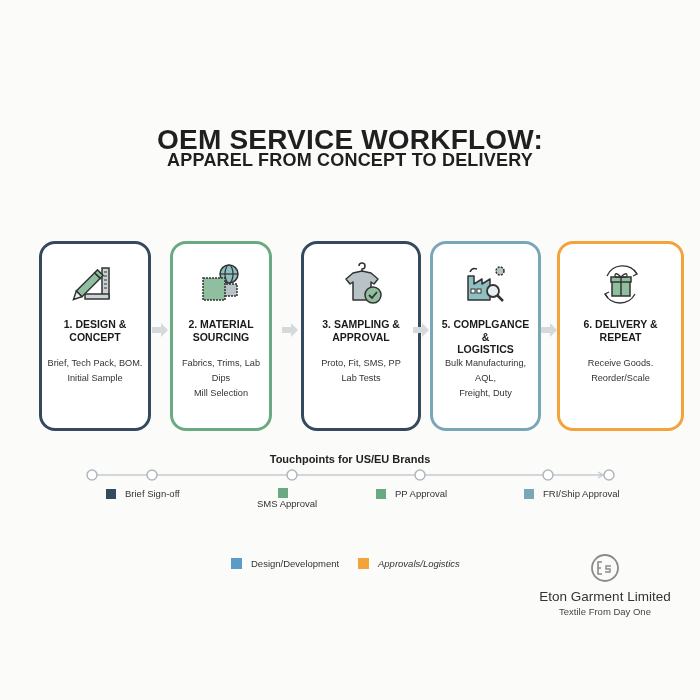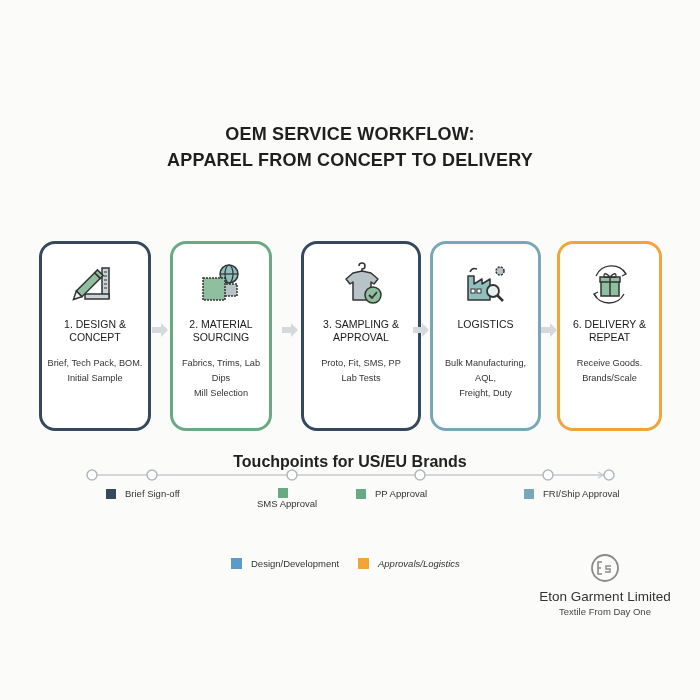--- a/index.html
+++ b/index.html
@@ -1,32 +1,32 @@
 <!DOCTYPE html>
 <html><head>
 <meta charset="utf-8">
 <style>
   * { box-sizing: border-box; margin: 0; padding: 0; }
   html, body { width: 700px; height: 700px; background: #fbfbfa; overflow: hidden; }
   body { position: relative; font-family: "Liberation Sans", sans-serif; color: #222; }
 
   .title { position: absolute; left: 0; width: 700px; text-align: center; font-weight: bold; color: #1f1f1f; letter-spacing: 0.2px; }
-  .title.l1 { top: 124px; font-size: 18px; }
+  .title.l1 { top: 124px; font-size: 28px; }
   .title.l2 { top: 150px; font-size: 18px; }
 
   .step { position: absolute; top: 241px; height: 190px; border: 3px solid; border-radius: 16px; background: #fff; text-align: center; }
   .step .icon { position: absolute; left: 50%; top: 18px; width: 48px; height: 44px; margin-left: -24px; }
   .step .icon svg { width: 48px; height: 44px; display: block; }
-  .step .label { position: absolute; left: 0; right: 0; top: 74px; font-size: 10.5px; font-weight: normal; line-height: 12.5px; color: #1a1a1a; padding: 0 6px; }
+  .step .label { position: absolute; left: 0; right: 0; top: 74px; font-size: 10.5px; font-weight: bold; line-height: 12.5px; color: #1a1a1a; padding: 0 6px; }
   .step .desc { position: absolute; left: 0; right: 0; top: 112px; font-size: 9.2px; line-height: 15px; color: #333; padding: 0 4px; }
 
   .arrow { position: absolute; top: 323px; width: 16px; height: 14px; }
   .arrow svg { width: 16px; height: 14px; display: block; }
 
-  .tp-title { position: absolute; top: 453px; left: 0; width: 700px; text-align: center; font-size: 16px; font-weight: bold; color: #222; }
+  .tp-title { position: absolute; top: 453px; left: 0; width: 700px; text-align: center; font-size: 11px; font-weight: bold; color: #222; }
   .timeline { position: absolute; left: 0; top: 465px; width: 700px; height: 20px; }
   .timeline svg { width: 700px; height: 20px; display: block; }
 
   .tp-legend { position: absolute; top: 488px; display: flex; align-items: center; font-size: 9.5px; color: #333; }
   .swatch { display: inline-block; width: 10px; height: 10px; margin-right: 9px; }
 
   .legend2 { position: absolute; top: 558px; display: flex; font-size: 9.5px; color: #333; }
 
   .brand { position: absolute; left: 520px; top: 553px; width: 170px; text-align: center; }
   .brand .logo { width: 30px; height: 30px; margin: 0 auto; }
@@ -130,54 +130,55 @@
       <path d="M8 10 q2 -5 7 -3" fill="none" stroke="#333" stroke-width="1.5"></path>
       <path d="M6 38 L6 14 L12 14 L12 22 L20 17 L20 22 L28 17 L28 38 Z" fill="#8fbfbf" stroke="#333" stroke-width="1.5" stroke-linejoin="round"></path>
       <rect x="9" y="27" width="4" height="4" fill="#fff" stroke="#333"></rect>
       <rect x="15" y="27" width="4" height="4" fill="#fff" stroke="#333"></rect>
       <circle cx="38" cy="9" r="4" fill="#b8c3c8" stroke="#333" stroke-width="1.5" stroke-dasharray="2,1.2"></circle>
       <circle cx="31" cy="29" r="6" fill="#e6eef0" stroke="#333" stroke-width="1.8"></circle>
       <line x1="35" y1="33" x2="41" y2="39" stroke="#333" stroke-width="2.5"></line>
     </svg>
   </div>
   <div class="label">
+    <div>5. COMPLGANCE &amp;</div>
     <div>LOGISTICS</div>
   </div>
   <div class="desc">
     <div>Bulk Manufacturing, AQL,</div>
     <div>Freight, Duty</div>
   </div>
 </div>
 
 <div class="arrow" style="left:541px;">
   <svg viewBox="0 0 16 14">
       <polygon points="0,4 9,4 9,0 16,7 9,14 9,10 0,10" fill="#d6d9dc"></polygon>
     </svg>
 </div>
 
-<div class="step" style="left:557px;width:105px;border-color:#f2a33a;">
+<div class="step" style="left:557px;width:127px;border-color:#f2a33a;">
   <div class="icon">
     <svg viewBox="0 0 48 44">
       <path d="M10 14 A17 17 0 0 1 40 12" fill="none" stroke="#333" stroke-width="1.3"></path>
       <polyline points="37,8 40,12 36,14" fill="none" stroke="#333" stroke-width="1.3"></polyline>
       <path d="M38 32 A17 17 0 0 1 8 32" fill="none" stroke="#333" stroke-width="1.3"></path>
       <polyline points="11,36 8,32 12,30" fill="none" stroke="#333" stroke-width="1.3"></polyline>
       <rect x="15" y="18" width="18" height="16" fill="#8fbf9f" stroke="#333" stroke-width="1.5"></rect>
       <rect x="14" y="15" width="20" height="5" fill="#8fbf9f" stroke="#333" stroke-width="1.5"></rect>
       <line x1="24" y1="15" x2="24" y2="34" stroke="#333" stroke-width="1.5"></line>
       <path d="M24 15 q-6 -6 -6 -1 q0 2 6 1 q6 1 6 -1 q0 -5 -6 1" fill="none" stroke="#333" stroke-width="1.3"></path>
     </svg>
   </div>
   <div class="label">
     <div>6. DELIVERY &amp;</div>
     <div>REPEAT</div>
   </div>
   <div class="desc">
     <div>Receive Goods.</div>
-    <div>Brands/Scale</div>
+    <div>Reorder/Scale</div>
   </div>
 </div>
 
 <div class="tp-title">Touchpoints for US/EU Brands</div>
 <div class="timeline">
   <svg viewBox="0 0 700 20">
     <line x1="97" y1="10" x2="604" y2="10" stroke="#c3cbd0" stroke-width="1.5"></line>
     <polyline points="598,7 603,10 598,13" fill="none" stroke="#c3cbd0" stroke-width="1.3"></polyline>
     <circle cx="92" cy="10" r="5" fill="#fff" stroke="#b0b8bd" stroke-width="1.5"></circle>
     <circle cx="152" cy="10" r="5" fill="#fff" stroke="#b0b8bd" stroke-width="1.5"></circle>
@@ -189,21 +190,21 @@
 </div>
 
 <div class="tp-legend" style="left:106px;justify-content:flex-end;">
   <span class="swatch" style="background:#34495e;"></span>
   <span>Brief Sign-off</span>
 </div>
 <div class="tp-legend" style="left:257px;flex-direction:column;">
   <span class="swatch" style="background:#6aaa83;"></span>
   <span>SMS Approval</span>
 </div>
-<div class="tp-legend" style="left:356px;align-items:center;">
+<div class="tp-legend" style="left:376px;align-items:center;">
   <span class="swatch" style="background:#6aaa83;"></span>
   <span>PP Approval</span>
 </div>
 <div class="tp-legend" style="left:495px;margin-left:29px;">
   <span class="swatch" style="background:#7aa7b8;"></span>
   <span>FRI/Ship Approval</span>
 </div>
 
 <div class="legend2" style="left:231px;">
   <span class="swatch" style="background:#5b9bc8;width:11px;height:11px;"></span>

